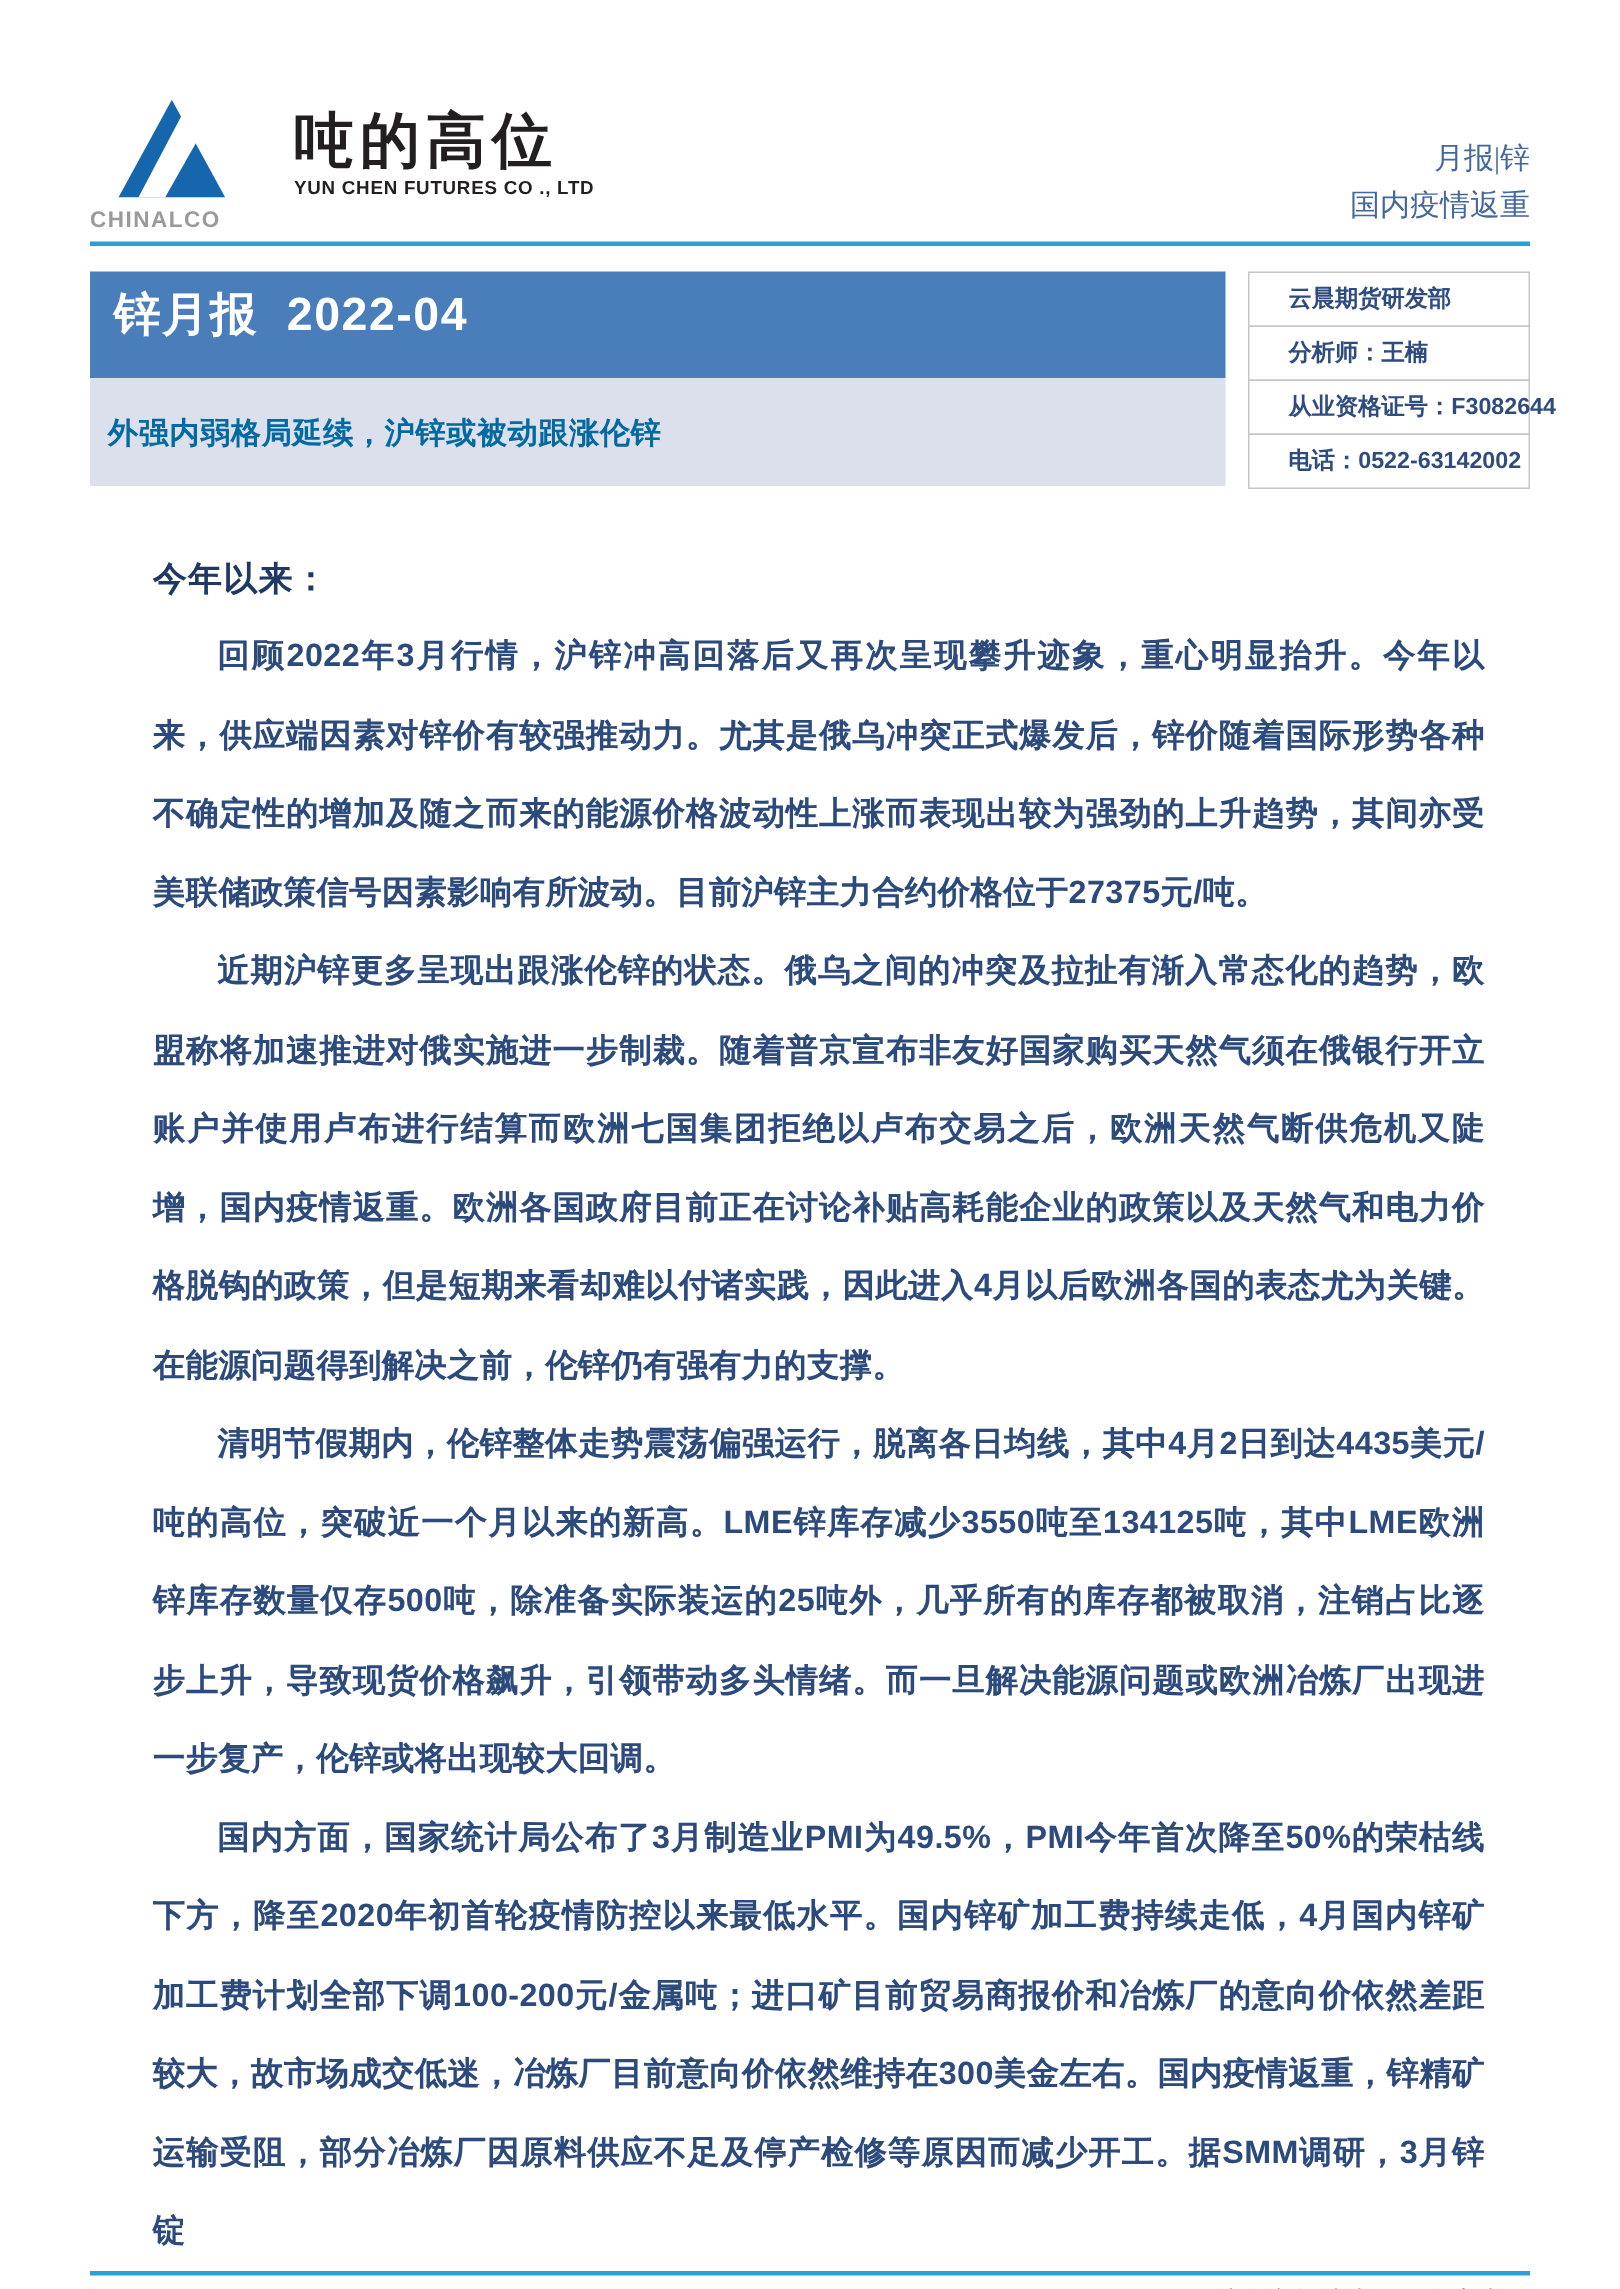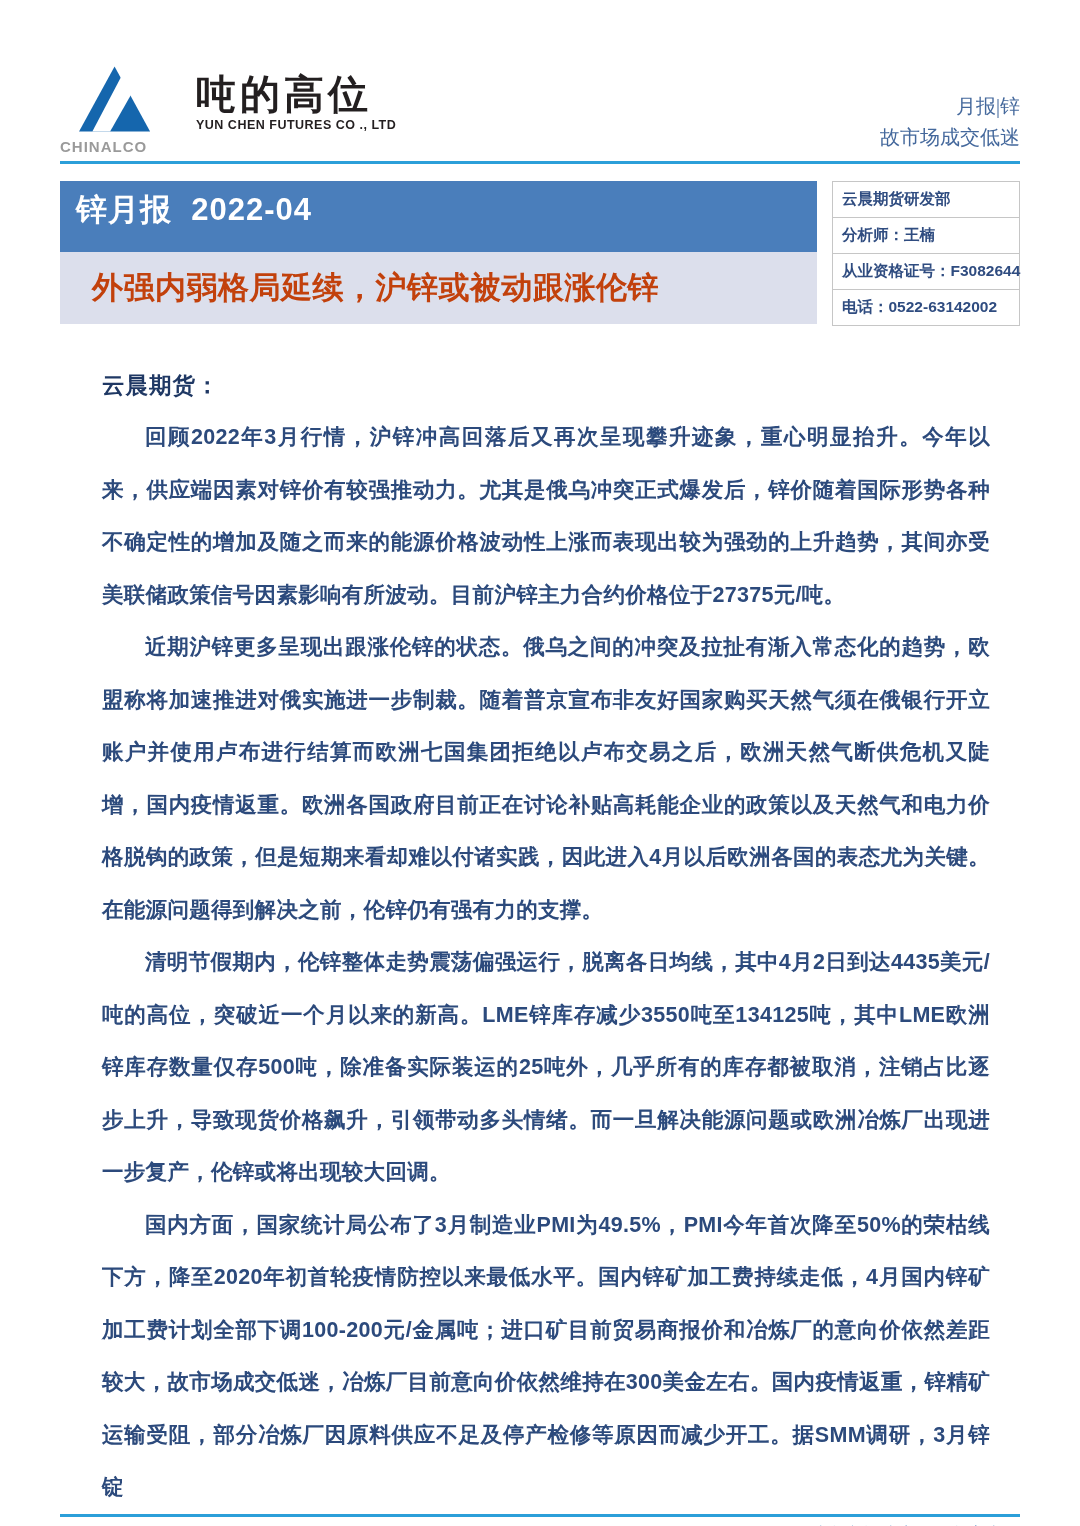--- a/index.html
+++ b/index.html
@@ -45,30 +45,30 @@
   
   .title-row { display:flex; gap:15px; margin-top:17px; align-items:flex-start; }
   .title-left { flex:1; }
   .title-main {
     background:#4a7ebb; color:#ffffff;
     font-weight:bold; font-size:31px;
     height:71px; line-height:57px;
     padding-left:16px; white-space:pre; letter-spacing:1px;
   }
   .title-sub {
-    background:#dcdfec; color:#c2410c;
-    font-weight:bold; font-size:31px;
+    background:#dcdfec; color:#0369a1;
+    font-weight:bold; font-size:20px;
     height:72px; display:flex; align-items:center;
-    padding-left:32px; letter-spacing:0.5px;
+    padding-left:12px; letter-spacing:0.5px;
   }
   .info-box { width:188px; }
   .info-row {
     border:1px solid #c6c6c6;
     margin-top:-1px;
-    padding:7px 8px 7px 9px;
+    padding:7px 8px 7px 26px;
     font-size:15.5px; font-weight:bold; color:#2f4c80;
     white-space:nowrap;
   }
   .info-row:first-child { margin-top:0; }
 
   
   .section-heading {
     margin:44px 0 0 42px;
     font-size:22.5px; font-weight:bold; color:#1f3864;
     letter-spacing:1px;
@@ -106,38 +106,38 @@
         </svg>
         <div class="logo-chinalco">CHINALCO</div>
       </div>
       <div class="logo-names">
         <div class="company-cn">吨的高位</div>
         <div class="company-en">YUN CHEN FUTURES CO ., LTD</div>
       </div>
     </div>
     <div class="report-type">
       <div>月报|锌</div>
-      <div>故市场成交低迷</div>
+      <div>国内疫情返重</div>
     </div>
   </div>
 
   <div class="title-row">
     <div class="title-left">
       <div class="title-main">锌月报  2022-04</div>
       <div class="title-sub">外强内弱格局延续，沪锌或被动跟涨伦锌</div>
     </div>
     <div class="info-box">
       <div class="info-row">云晨期货研发部</div>
       <div class="info-row">分析师：王楠</div>
       <div class="info-row">从业资格证号：F3082644</div>
       <div class="info-row">电话：0522-63142002</div>
     </div>
   </div>
 
-  <div class="section-heading">云晨期货：</div>
+  <div class="section-heading">今年以来：</div>
   <div class="body-text">
     <p>回顾2022年3月行情，沪锌冲高回落后又再次呈现攀升迹象，重心明显抬升。今年以来，供应端因素对锌价有较强推动力。尤其是俄乌冲突正式爆发后，锌价随着国际形势各种不确定性的增加及随之而来的能源价格波动性上涨而表现出较为强劲的上升趋势，其间亦受美联储政策信号因素影响有所波动。目前沪锌主力合约价格位于27375元/吨。</p>
     <p>近期沪锌更多呈现出跟涨伦锌的状态。俄乌之间的冲突及拉扯有渐入常态化的趋势，欧盟称将加速推进对俄实施进一步制裁。随着普京宣布非友好国家购买天然气须在俄银行开立账户并使用卢布进行结算而欧洲七国集团拒绝以卢布交易之后，欧洲天然气断供危机又陡增，国内疫情返重。欧洲各国政府目前正在讨论补贴高耗能企业的政策以及天然气和电力价格脱钩的政策，但是短期来看却难以付诸实践，因此进入4月以后欧洲各国的表态尤为关键。在能源问题得到解决之前，伦锌仍有强有力的支撑。</p>
     <p>清明节假期内，伦锌整体走势震荡偏强运行，脱离各日均线，其中4月2日到达4435美元/吨的高位，突破近一个月以来的新高。LME锌库存减少3550吨至134125吨，其中LME欧洲锌库存数量仅存500吨，除准备实际装运的25吨外，几乎所有的库存都被取消，注销占比逐步上升，导致现货价格飙升，引领带动多头情绪。而一旦解决能源问题或欧洲冶炼厂出现进一步复产，伦锌或将出现较大回调。</p>
     <p>国内方面，国家统计局公布了3月制造业PMI为49.5%，PMI今年首次降至50%的荣枯线下方，降至2020年初首轮疫情防控以来最低水平。国内锌矿加工费持续走低，4月国内锌矿加工费计划全部下调100-200元/金属吨；进口矿目前贸易商报价和冶炼厂的意向价依然差距较大，故市场成交低迷，冶炼厂目前意向价依然维持在300美金左右。国内疫情返重，锌精矿运输受阻，部分冶炼厂因原料供应不足及停产检修等原因而减少开工。据SMM调研，3月锌锭</p>
   </div>
 
   <div class="footer">
     <div class="footer-rule"></div>
     <div class="disclaimer">请务必阅读末页的免责声明</div>

